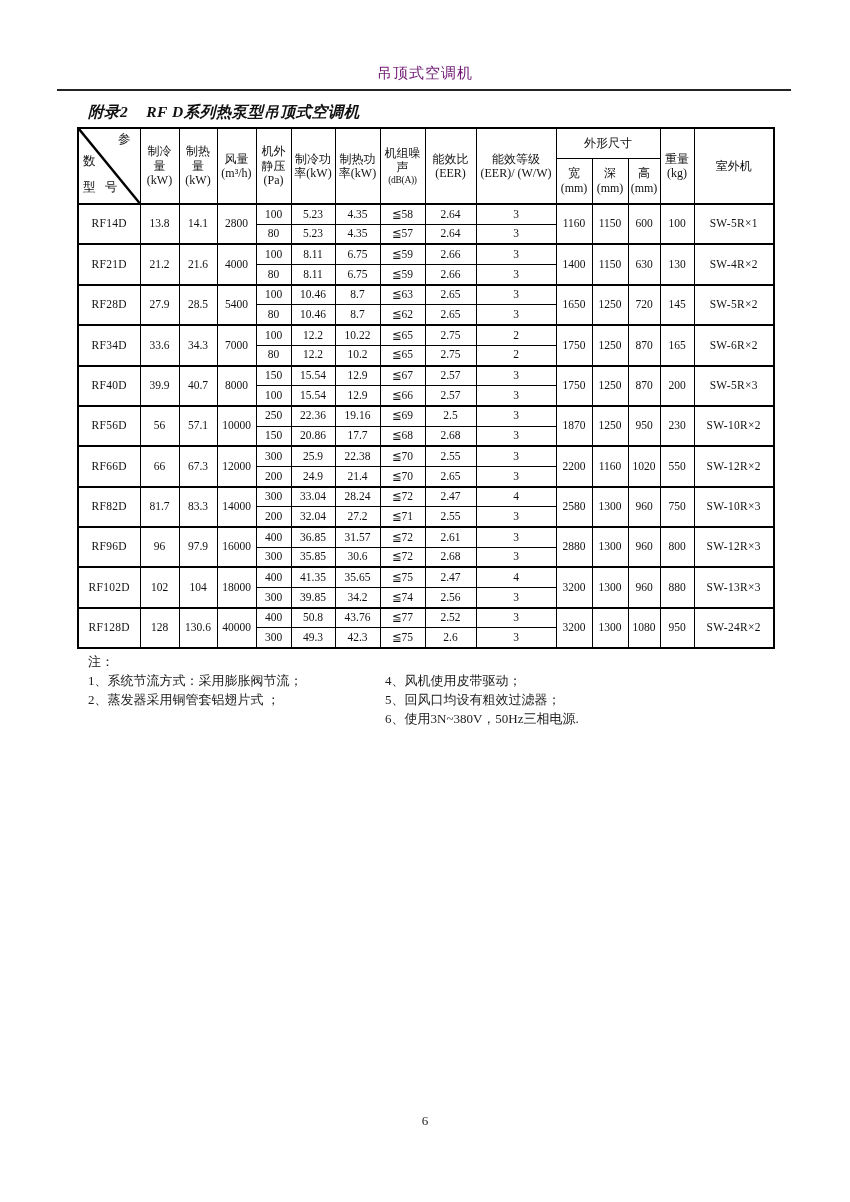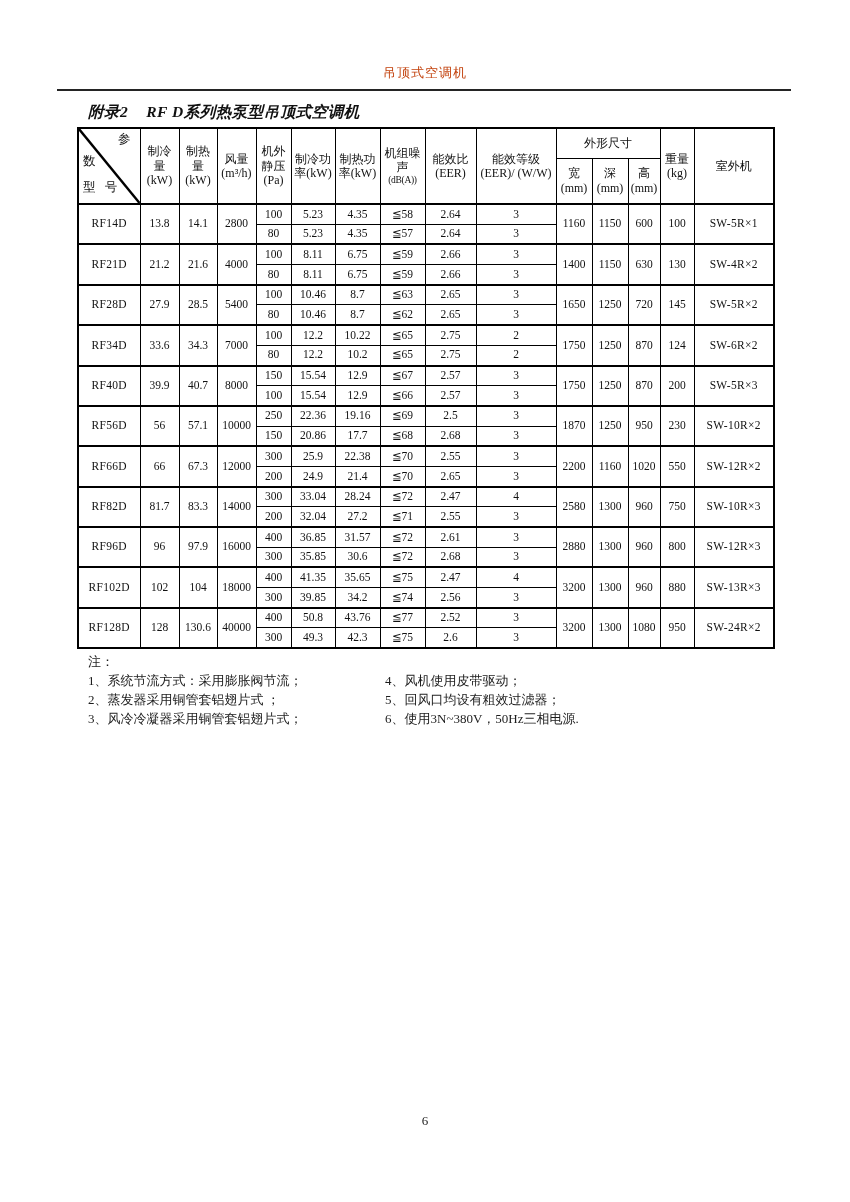--- a/index.html
+++ b/index.html
@@ -7,21 +7,21 @@
   .page {
     position:relative;
     width:850px; height:1202px;
     background:#ffffff;
     color:#1a1a1a;
     font-family:"Liberation Serif","DejaVu Serif",serif;
     overflow:hidden;
   }
   .running-head {
     position:absolute; top:64px; left:0; width:100%;
-    text-align:center; font-size:13px; letter-spacing:1px; color:#c2410c;
+    text-align:center; font-size:15px; letter-spacing:1px; color:#701a75;
   }
   .head-rule {
     position:absolute; top:89px; left:57px; width:734px;
     border-top:2.5px solid #242424;
   }
   .doc-title {
     position:absolute; top:102px; left:88px;
     font-size:15.5px; font-weight:bold; font-style:italic; color:#111;
     letter-spacing:0.5px;
     text-align:center;
@@ -233,21 +233,21 @@
             <td class="cell-airflow" rowspan="2">7000</td>
             <td class="cell-pressure">100</td>
             <td class="cell-cool_power">12.2</td>
             <td class="cell-heat_power">10.22</td>
             <td class="cell-noise">≦65</td>
             <td class="cell-eer">2.75</td>
             <td class="cell-grade">2</td>
             <td class="cell-dim-w" rowspan="2">1750</td>
             <td class="cell-dim-d" rowspan="2">1250</td>
             <td class="cell-dim-h" rowspan="2">870</td>
-            <td class="cell-weight" rowspan="2">124</td>
+            <td class="cell-weight" rowspan="2">165</td>
             <td class="cell-outdoor" rowspan="2">SW-6R×2</td>
           </tr>
           <tr>
             <td class="cell-pressure">80</td>
             <td class="cell-cool_power">12.2</td>
             <td class="cell-heat_power">10.2</td>
             <td class="cell-noise">≦65</td>
             <td class="cell-eer">2.75</td>
             <td class="cell-grade">2</td>
           </tr>
@@ -429,21 +429,20 @@
         </tbody>
     </table>
   </div>
 
   <div class="notes">
     <div class="note-label">注：</div>
     <div class="note-cols">
       <div class="col-left">
           <div class="note-item">1、系统节流方式：采用膨胀阀节流；</div>
           <div class="note-item">2、蒸发器采用铜管套铝翅片式 ；</div>
-          <div class="note-item">3、风冷冷凝器采用铜管套铝翅片式；</div>
         </div>
       <div class="col-right">
           <div class="note-item">4、风机使用皮带驱动；</div>
           <div class="note-item">5、回风口均设有粗效过滤器；</div>
           <div class="note-item">6、使用3N~380V，50Hz三相电源.</div>
         </div>
     </div>
   </div>
 
   <div class="page-num">6</div>

